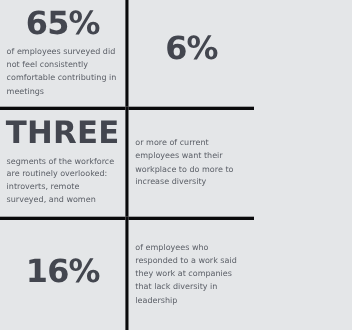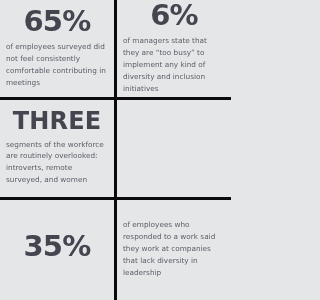--- a/index.html
+++ b/index.html
@@ -47,21 +47,21 @@
     font-weight: 700;
     font-size: 29px;
     line-height: 1.02;
     letter-spacing: -0.8px;
     color: #43464f;
     margin: 0 0 5px 0;
     white-space: nowrap;
   }
 
   .stat-number.word {
-    font-size: 24px;
+    font-size: 28px;
     letter-spacing: 0.2px;
   }
 
   .stat-desc {
     font-family: "DejaVu Sans", sans-serif;
     font-size: 7.3px;
     line-height: 1.62;
     color: #5c6068;
     margin: 0;
     max-width: 104px;
@@ -75,43 +75,43 @@
 
   <div class="stat-cell">
     <div class="stat-number">65%</div>
     <div class="stat-desc">of employees surveyed did not feel consistently comfortable contributing in meetings</div>
   </div>
 
   <div class="divider-v"></div>
 
   <div class="stat-cell">
     <div class="stat-number">6%</div>
-    <div class="stat-desc">of managers state that they are “too busy” to implement any kind of diversity and inclusion initiatives</div>
   </div>
 
   <div class="divider-h"></div>
   <div class="divider-h"></div>
   <div class="divider-h"></div>
 
   <div class="stat-cell">
     <div class="stat-number word">THREE</div>
     <div class="stat-desc">segments of the workforce are routinely overlooked: introverts, remote surveyed, and women</div>
   </div>
 
   <div class="divider-v"></div>
 
   <div class="stat-cell">
+    <div class="stat-desc">or more of current employees want their workplace to do more to increase diversity</div>
   </div>
 
   <div class="divider-h"></div>
   <div class="divider-h"></div>
   <div class="divider-h"></div>
 
   <div class="stat-cell">
-    <div class="stat-number">35%</div>
+    <div class="stat-number">16%</div>
   </div>
 
   <div class="divider-v"></div>
 
   <div class="stat-cell">
     <div class="stat-desc">of employees who responded to a work said they work at companies that lack diversity in leadership</div>
   </div>
 
 </div>
 

